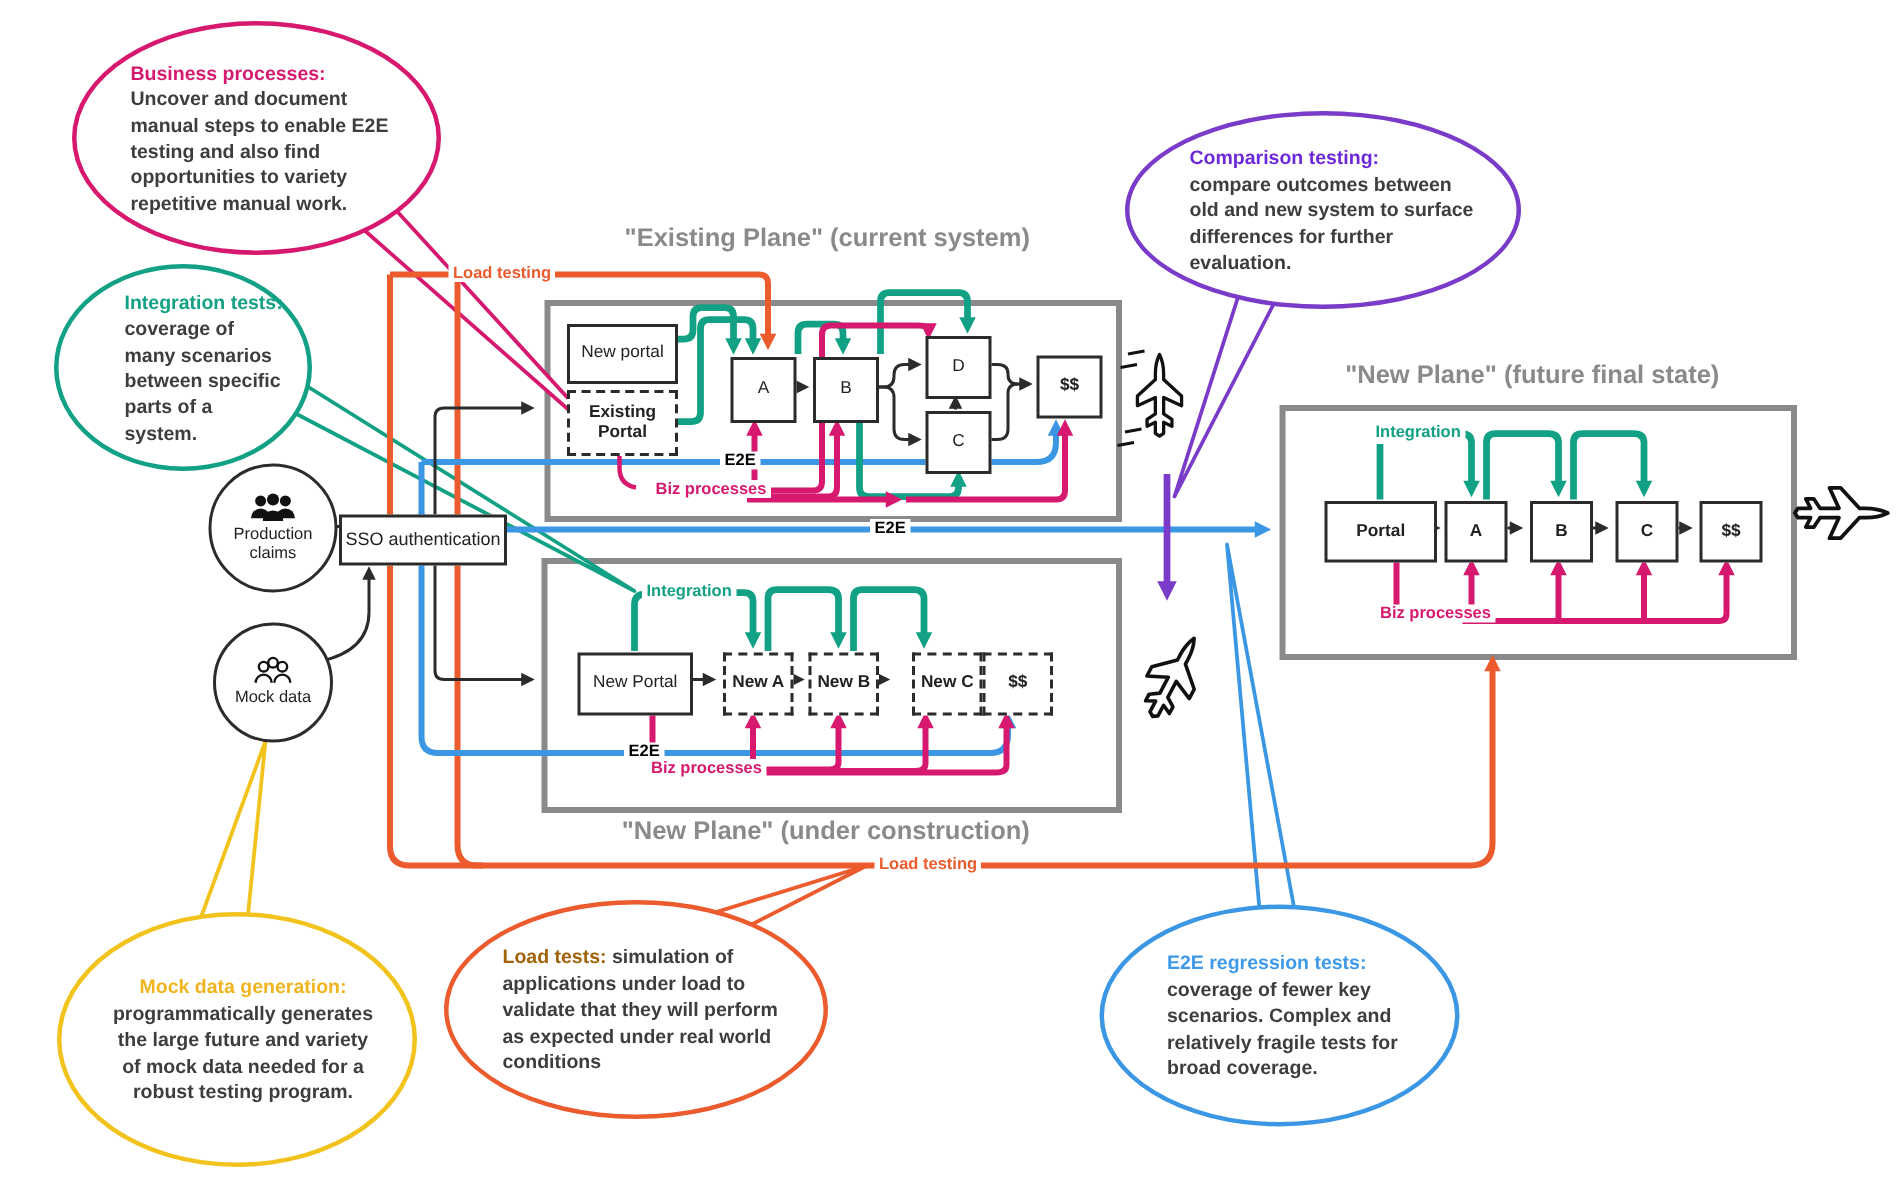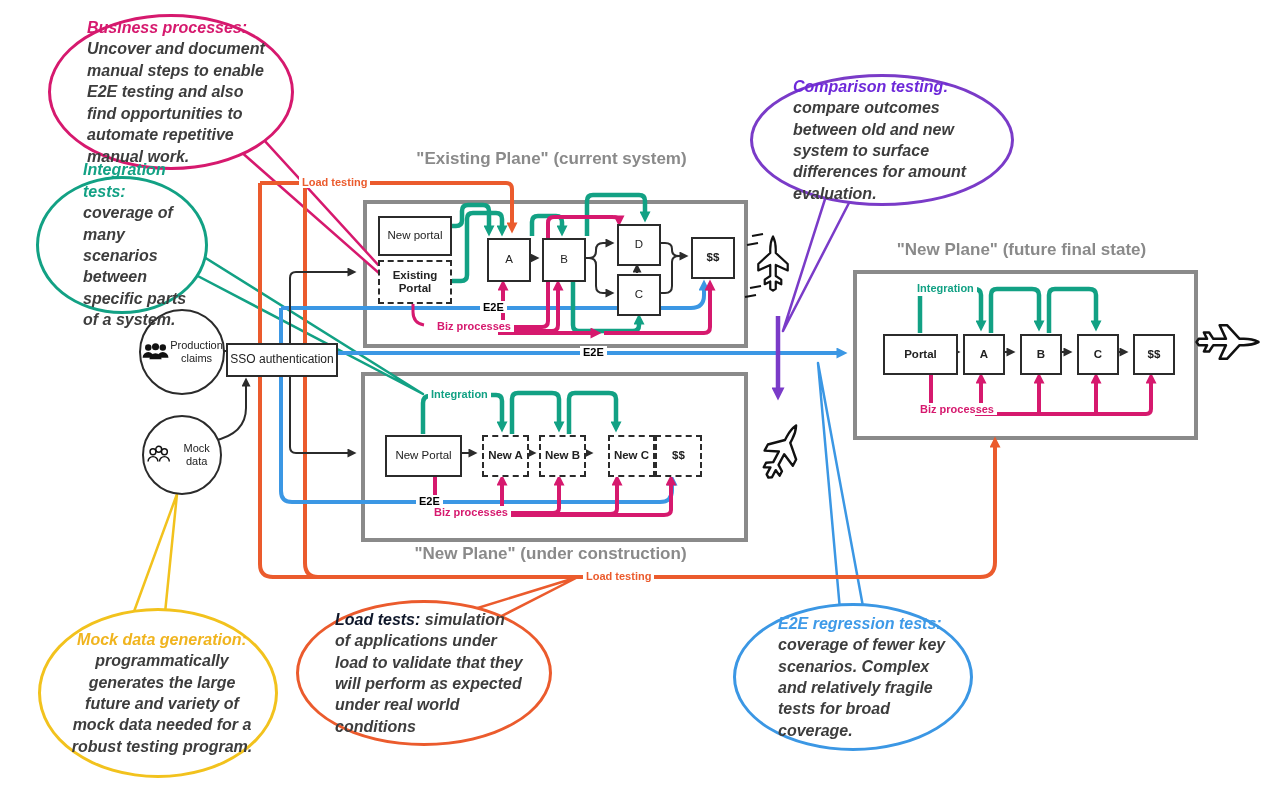--- a/index.html
+++ b/index.html
@@ -16,33 +16,33 @@
   
   .node{position:absolute;background:#fff;border:2px solid #2b2b2b;display:flex;align-items:center;
         justify-content:center;text-align:center;font-size:11.5px;color:#222;z-index:3;line-height:1.15;}
   .node.dashed{border-style:dashed;font-weight:bold;}
   .node.bold{font-weight:bold;}
   .llabel{position:absolute;background:#fff;font-size:11px;font-weight:bold;padding:0 3px;z-index:3;white-space:nowrap;}
   .lteal{color:#12A184;} .lpink{color:#D6196E;} .lblue:  ;
   .lblue{color:#3B97E4;} .lorange{color:#EB5B2D;}
 
   .src-circle{position:absolute;border-radius:50%;border:2px solid #2b2b2b;background:#fff;z-index:3;
-        display:flex;flex-direction:row;align-items:center;justify-content:center;
+        display:flex;flex-direction:column;align-items:center;justify-content:center;
         font-size:11px;color:#222;text-align:center;line-height:1.2;}
 
   
   .bubble{position:absolute;background:#fff;border-radius:50%;z-index:4;display:flex;align-items:center;}
-  .btext{font-size:16px;font-weight:bold;color:#3d3d3d;line-height:1.34;font-style:italic;}
+  .btext{font-size:13px;font-weight:bold;color:#3d3d3d;line-height:1.34;}
   .btext .t{display:block;}
   .bubble.inline-t .t{display:inline;}
   .bubble-business{border:3px solid #D6196E;} .bubble-business .t{color:#D6196E;}
   .bubble-integration{border:3px solid #12A184;} .bubble-integration .t{color:#12A184;}
   .bubble-comparison{border:3px solid #7A3BC8;} .bubble-comparison .t{color:#6d28d9;}
   .bubble-mock{border:3px solid #F2C21D;text-align:center;} .bubble-mock .t{color:#F0B41E;}
-  .bubble-load{border:3px solid #EB5B2D;} .bubble-load .t{color:#0f172a;}
+  .bubble-load{border:3px solid #EB5B2D;} .bubble-load .t{color:#a16207;}
   .bubble-e2e{border:3px solid #3B97E4;} .bubble-e2e .t{color:#3E9AE8;}
 </style>
 </head>
 <body>
 
 <div id="stage">
 
   <div class="sysbox" style="left:363px;top:200px;width:377px;height:140px"></div>
   <div class="sysbox" style="left:361px;top:372px;width:379px;height:162px"></div>
   <div class="sysbox" style="left:853px;top:270px;width:337px;height:162px"></div>
@@ -221,35 +221,35 @@
   <div class="llabel lblue" style="left:416px;top:495px">E2E</div>
   <div class="llabel lpink" style="left:434px;top:320px">Biz processes</div>
   <div class="llabel lpink" style="left:431px;top:506px">Biz processes</div>
   <div class="llabel lpink" style="left:917px;top:403px">Biz processes</div>
   <div class="llabel lteal" style="left:428px;top:388px">Integration</div>
   <div class="llabel lteal" style="left:914px;top:282px">Integration</div>
 
   <div class="bubble bubble-business" style="left:48px;top:14px;width:240px;height:150px">
     <div class="btext" style="padding:0 24px 0 36px">
       <span class="t">Business processes:</span>
-      <span class="b">Uncover and document manual steps to enable E2E testing and also find opportunities to automate repetitive manual work.</span>
+      <span class="b">Uncover and document manual steps to enable E2E testing and also find opportunities to variety repetitive manual work.</span>
     </div>
   </div>
 
   <div class="bubble bubble-integration" style="left:36px;top:176px;width:166px;height:132px">
     <div class="btext" style="padding:0 16px 0 44px">
       <span class="t">Integration tests:</span>
       <span class="b">coverage of many scenarios between specific parts of a system.</span>
     </div>
   </div>
 
   <div class="bubble bubble-comparison" style="left:750px;top:74px;width:258px;height:126px">
     <div class="btext" style="padding:0 26px 0 40px">
       <span class="t">Comparison testing:</span>
-      <span class="b">compare outcomes between old and new system to surface differences for amount evaluation.</span>
+      <span class="b">compare outcomes between old and new system to surface differences for further evaluation.</span>
     </div>
   </div>
 
   <div class="bubble bubble-mock" style="left:38px;top:608px;width:234px;height:164px">
     <div class="btext" style="padding:0 22px 0 30px">
       <span class="t">Mock data generation:</span>
       <span class="b">programmatically generates the large future and variety of mock data needed for a robust testing program.</span>
     </div>
   </div>
 

